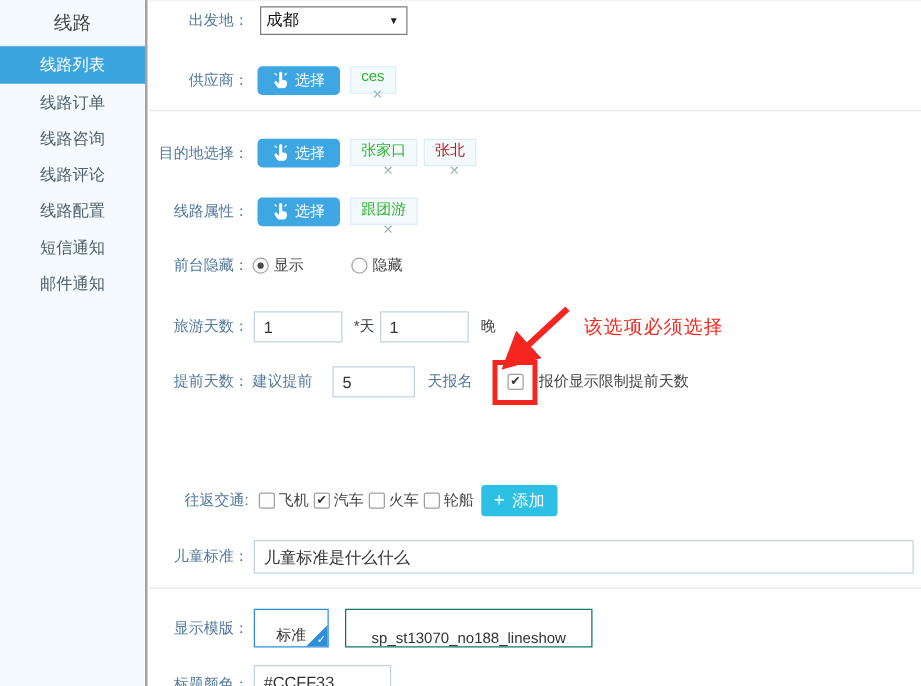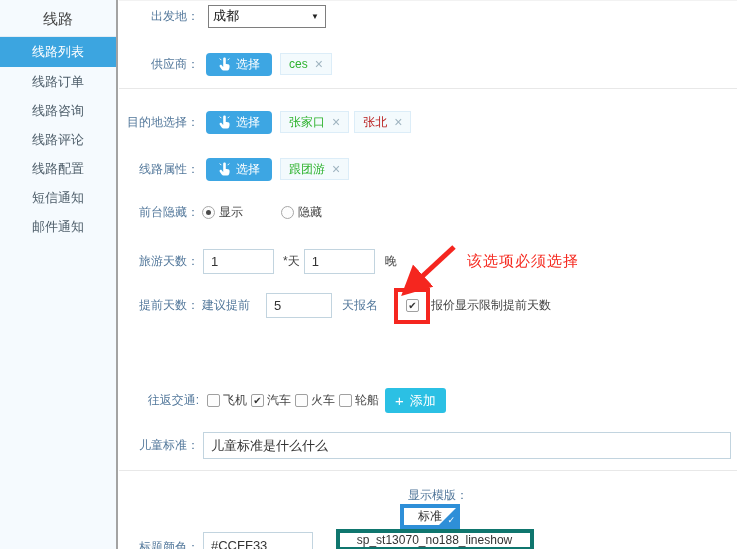--- a/index.html
+++ b/index.html
@@ -29,21 +29,21 @@
     background:#fff; display:flex; align-items:center; padding:0 6px 0 4px; cursor:pointer; }
   .select-val { flex:1; font-size:13px; color:#111; }
   .chev { font-size:8px; color:#222; }
   
   .pick-btn { margin-left:7px; height:23px; padding:0 12px; border:none; border-radius:4px;
     background:#3DA6E3; color:#fff; font-size:12px; display:inline-flex; align-items:center;
     gap:5px; cursor:pointer; font-family:inherit; }
   .hand { display:inline-flex; }
   
   .tag { height:22px; padding:0 8px; margin-left:8px; background:#F3FAFD;
-    border:1px solid #DCEDF8; display:inline-flex; align-items:center; font-size:12px; }
+    border:1px solid #DCEDF8; display:inline-flex; align-items:center; font-size:12px;flex-direction:column; }
   .tag + .tag { margin-left:5px; }
   .tag-green { color:#2FB32F; }
   .tag-red { color:#b91c1c; }
   .tag-x { margin-left:7px; color:#9FB4C0; font-size:14px; cursor:pointer; line-height:1; }
   
   .inp { margin-left:4px; height:25px; border:1px solid #C2D4DF; background:#fff;
     font-size:13px; color:#333; padding:0 7px; display:flex; align-items:center; }
   
   .radio { width:13px; height:13px; border:1px solid #A7A7A7; border-radius:50%;
     background:#FDFDFD; position:relative; display:inline-block; cursor:pointer; flex:none; }
@@ -52,22 +52,22 @@
   .cbx { width:13px; height:13px; border:1px solid #A0A0A0; border-radius:2px;
     background:#FDFDFD; display:inline-flex; align-items:center; justify-content:center;
     cursor:pointer; flex:none; }
   .ck { font-size:10px; color:#333; line-height:1; }
   
   .add-btn { margin-left:6px; height:25px; padding:0 10px; border:none; border-radius:3px;
     background:#2BC0E4; color:#fff; font-size:13px; display:inline-flex; align-items:center;
     gap:6px; cursor:pointer; font-family:inherit; }
   .plus { font-size:15px; line-height:1; }
   
-  .tpl { height:31px; border:4px solid #0f766e; background:#fff; display:inline-flex;
-    align-items:flex-start; justify-content:center; font-size:12px; color:#333;
+  .tpl { height:31px; border:1px solid #0f766e; background:#fff; display:inline-flex;
+    align-items:flex-end; justify-content:center; font-size:12px; color:#333;
     position:relative; cursor:pointer; }
   .tpl.sel { border-color:#2E8FD8; }
   .corner { position:absolute; right:0; bottom:0; width:0; height:0;
     border-left:17px solid transparent; border-bottom:17px solid #2E8FD8; }
   .corner-ck { position:absolute; right:1px; bottom:0px; color:#fff; font-size:9px; }
   
   .annot { position:absolute; left:467px; top:252px; font-size:15px; color:#F5291F;
     letter-spacing:1px; }
   .arrow-svg { position:absolute; left:392px; top:242px; z-index:5; }
   .red-box { position:absolute; left:394px; top:288px; width:36px; height:36px;
@@ -210,21 +210,21 @@
     </button>
   </div>
 
   <div class="row" style="top:432px;height:27px;">
     <div class="lbl">儿童标准：</div>
     <div class="inp" style="width:528px;height:27px;">儿童标准是什么什么</div>
   </div>
 
   <div class="divider" style="top:470px;"></div>
 
-  <div class="row" style="top:487px;height:31px;flex-direction:column;">
+  <div class="row" style="top:487px;height:31px;">
     <div class="lbl">显示模版：</div>
     <div class="tpl sel" style="margin-left:4px;width:60px;">
       <span>标准</span>
       <span class="corner"></span>
       <span class="corner-ck">✓</span>
     </div>
     <div class="tpl" style="margin-left:13px;width:198px;">
       <span>sp_st13070_no188_lineshow</span>
     </div>
   </div>

